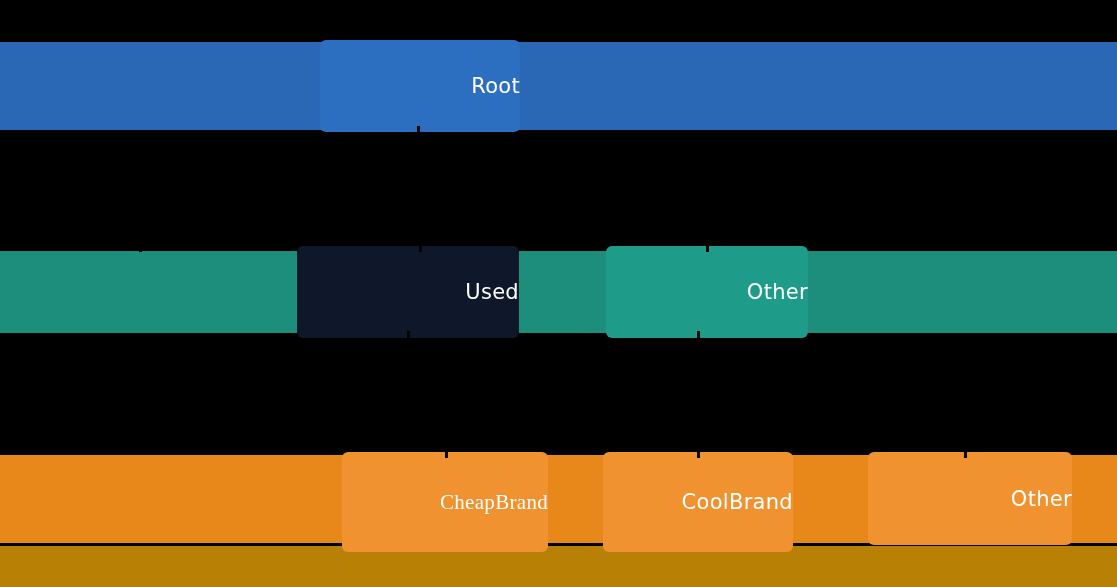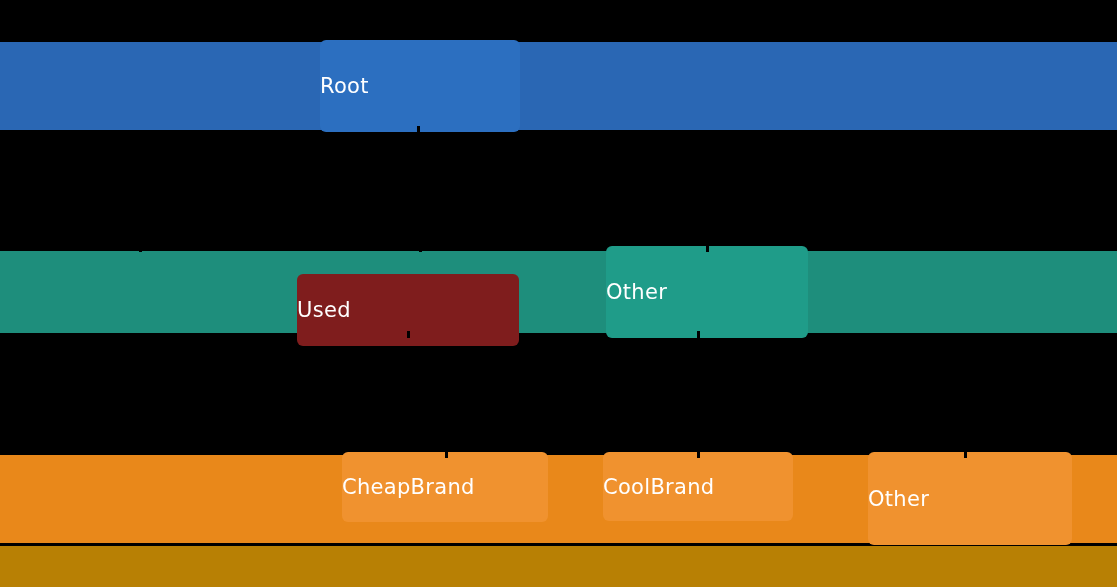--- a/index.html
+++ b/index.html
@@ -20,21 +20,21 @@
     left: 0;
     width: 1117px;
     z-index: 1;
   }
   .node {
     position: absolute;
     z-index: 2;
     border-radius: 6px;
     display: flex;
     align-items: center;
-    justify-content: flex-start;
+    justify-content: flex-end;
   }
   .node-label {
     color: #ffffff;
     font-size: 21px;
     letter-spacing: 0.3px;
     white-space: nowrap;
   }
   .stub {
     position: absolute;
     width: 3px;
@@ -50,31 +50,31 @@
 
   <div class="band" style="top: 42px; height: 88px; background-color: rgb(42, 103, 180);"></div>
   <div class="band" style="top: 251px; height: 82px; background-color: rgb(30, 142, 124);"></div>
   <div class="band" style="top: 455px; height: 88px; background-color: rgb(233, 136, 26);"></div>
   <div class="band" style="top: 546px; height: 41px; background-color: rgb(184, 128, 4);"></div>
 
   <div class="node" style="left: 320px; top: 40px; width: 200px; height: 92px; background-color: rgb(44, 111, 192);">
     <span class="node-label">Root</span>
   </div>
 
-  <div class="node" style="left: 297px; top: 246px; width: 222px; height: 72px; background-color: #7f1d1d; margin-top: 28px;">
+  <div class="node" style="left: 297px; top: 246px; width: 222px; height: 92px; background-color: #0f172a;">
     <span class="node-label">Used</span>
   </div>
   <div class="node" style="left: 606px; top: 246px; width: 202px; height: 92px; background-color: rgb(31, 156, 137);">
     <span class="node-label">Other</span>
   </div>
 
-  <div class="node" style="left: 342px; top: 452px; width: 206px; height: 70px; background-color: rgb(240, 146, 47);">
+  <div class="node" style="left: 342px; top: 452px; width: 206px; height: 100px; background-color: rgb(240, 146, 47); font-family: Liberation Serif, serif;">
     <span class="node-label">CheapBrand</span>
   </div>
-  <div class="node" style="left: 603px; top: 452px; width: 190px; height: 69px; background-color: rgb(240, 146, 47);">
+  <div class="node" style="left: 603px; top: 452px; width: 190px; height: 100px; background-color: rgb(240, 146, 47);">
     <span class="node-label">CoolBrand</span>
   </div>
   <div class="node" style="left: 868px; top: 452px; width: 204px; height: 93px; background-color: rgb(240, 146, 47);">
     <span class="node-label">Other</span>
   </div>
 
   <div class="stub" style="left:417px; top:126px;"></div>
   <div class="stub" style="left:139px; top:245px;"></div>
   <div class="stub" style="left:419px; top:245px;"></div>
   <div class="stub" style="left:706px; top:245px;"></div>

